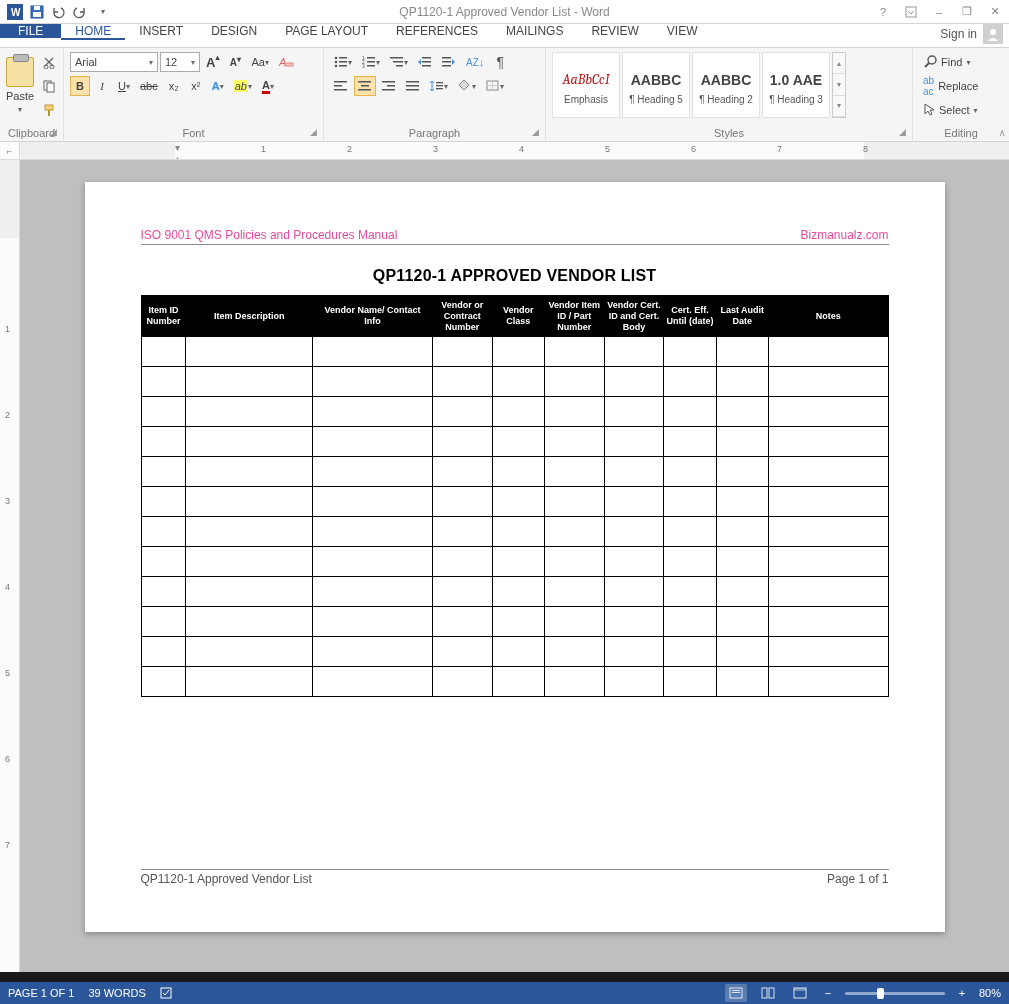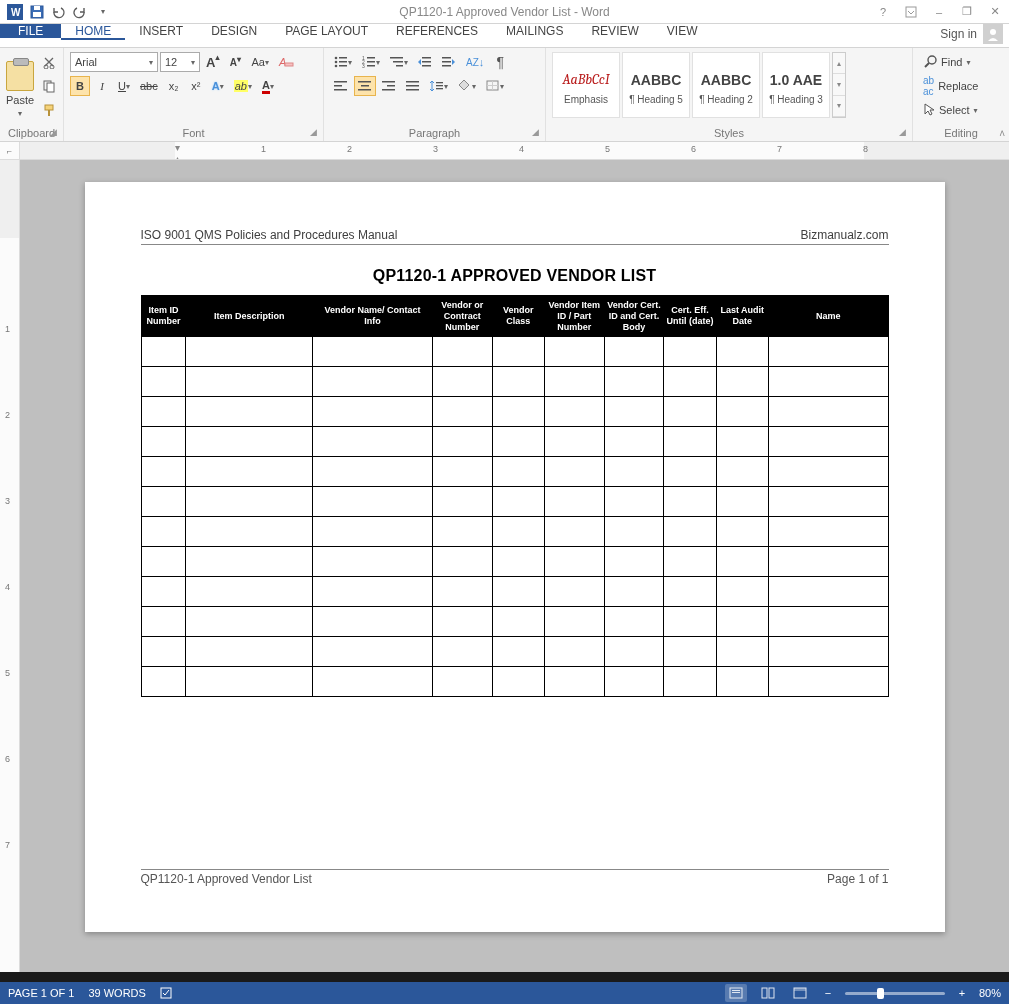--- a/index.html
+++ b/index.html
@@ -27,21 +27,21 @@
 .ribbon .group { border-right: 1px solid #e1e1e1; padding: 4px 6px 2px 6px; display: flex; flex-direction: column; }
 .ribbon .group-body { flex: 1; display: flex; align-items: flex-start; gap: 4px; }
 .ribbon .group-label { text-align: center; color: #777; font-size: 11px; padding-top: 2px; position: relative; }
 .ribbon .group-label .launcher { position: absolute; right: 0; bottom: 2px; font-size: 9px; color: #999; }
 .rbtn { min-width: 20px; height: 20px; display: flex; align-items: center; justify-content: center; padding: 0 3px; cursor: default; border: 1px solid transparent; }
 .rbtn.active { background: #fde3ab; border: 1px solid #e8b44d; }
 .vcol { display: flex; flex-direction: column; gap: 3px; }
 .hrow { display: flex; gap: 2px; align-items: center; }
 
 
-.paste-big { width: 36px; display: flex; flex-direction: column; align-items: center; justify-content: flex-end; height: 66px; gap: 3px; }
+.paste-big { width: 36px; display: flex; flex-direction: column; align-items: center; justify-content: center; height: 66px; gap: 3px; }
 .paste-icon { width: 28px; height: 30px; background: #f5e0a3; border: 1px solid #c9a63e; position: relative; border-radius: 2px; }
 .paste-icon:before { content:""; position:absolute; top:-4px; left:6px; width:14px; height:6px; background:#bbb; border:1px solid #888; border-radius:2px;}
 .mini-icons { display:flex; flex-direction:column; gap:4px; }
 
 
 .font-combo { height: 20px; border: 1px solid #ababab; background: #fff; display: flex; align-items: center; padding: 0 4px; font-size: 11px; justify-content: space-between; }
 .caret { font-size: 8px; color: #666; }
 
 
 .styles-gallery { display: flex; gap: 2px; height: 66px; align-items: stretch; overflow: hidden; }
@@ -69,21 +69,21 @@
 .hruler .num{position:absolute; top:2px; font-size:9px; color:#777;}
 .hruler .ind{position:absolute; top:0; font-size:10px; color:#888;}
 
 
 .docarea { flex:1; display:flex; overflow:hidden; background:#bfbfbf; }
 .vruler { width: 20px; background: #fbfbfb; border-right:1px solid #dcdcdc; position:relative; }
 .vruler .vshade{position:absolute;left:0;right:0;top:0;height:78px;background:#efefef;}
 .vruler .vnum{position:absolute;left:5px;font-size:9px;color:#777;}
 .canvas { flex:1; overflow:auto; display:flex; justify-content:center; padding: 22px 0 40px 0; }
 .page { width: 860px; min-height: 720px; background:#fff; box-shadow: 0 2px 6px rgba(0,0,0,.3); padding: 46px 56px 46px 56px; display:flex; flex-direction:column; }
-.doc-header { display:flex; justify-content:space-between; font-family: "Times New Roman", serif; font-size: 12px; color:#404040; border-bottom:1px solid #888; padding-bottom:2px; }
+.doc-header { display:flex; justify-content:space-between; font-family: "Times New Roman", serif; font-size: 12px; color:#ec4899; border-bottom:1px solid #888; padding-bottom:2px; }
 .doc-title { text-align:center; font-family: Arial, sans-serif; font-weight:bold; font-size:16px; margin: 22px 0 10px 0; letter-spacing:0.2px;}
 table.doc-table { width:100%; border-collapse: collapse; }
 table.doc-table th { background:#000; color:#fff; font-family: Arial, sans-serif; font-size:9px; font-weight:bold; text-align:center; padding:4px 2px; border:1px solid #000; line-height:1.2; }
 table.doc-table td { border:1px solid #000; height:30px; }
 .doc-footer { display:flex; justify-content:space-between; font-family:"Times New Roman", serif; font-size:12px; color:#555; border-top:1px solid #888; padding-top:2px; margin-top:auto; }
 
 
 .blackgap { height:10px; background:#1a1a1a; }
 
 
@@ -467,21 +467,21 @@
             <tr id="thead-row">
               <th style="width: 6%;">Item ID Number</th>
               <th style="width: 17%;">Item Description</th>
               <th style="width: 16%;">Vendor Name/ Contact Info</th>
               <th style="width: 8%;">Vendor or Contract Number</th>
               <th style="width: 7%;">Vendor Class</th>
               <th style="width: 8%;">Vendor Item ID / Part Number</th>
               <th style="width: 8%;">Vendor Cert. ID and Cert. Body</th>
               <th style="width: 7%;">Cert. Eff. Until (date)</th>
               <th style="width: 7%;">Last Audit Date</th>
-              <th style="width: 16%;">Name</th>
+              <th style="width: 16%;">Notes</th>
             </tr>
           </thead>
         <tbody id="tbody">
             <tr>
               <td></td>
               <td></td>
               <td></td>
               <td></td>
               <td></td>
               <td></td>

